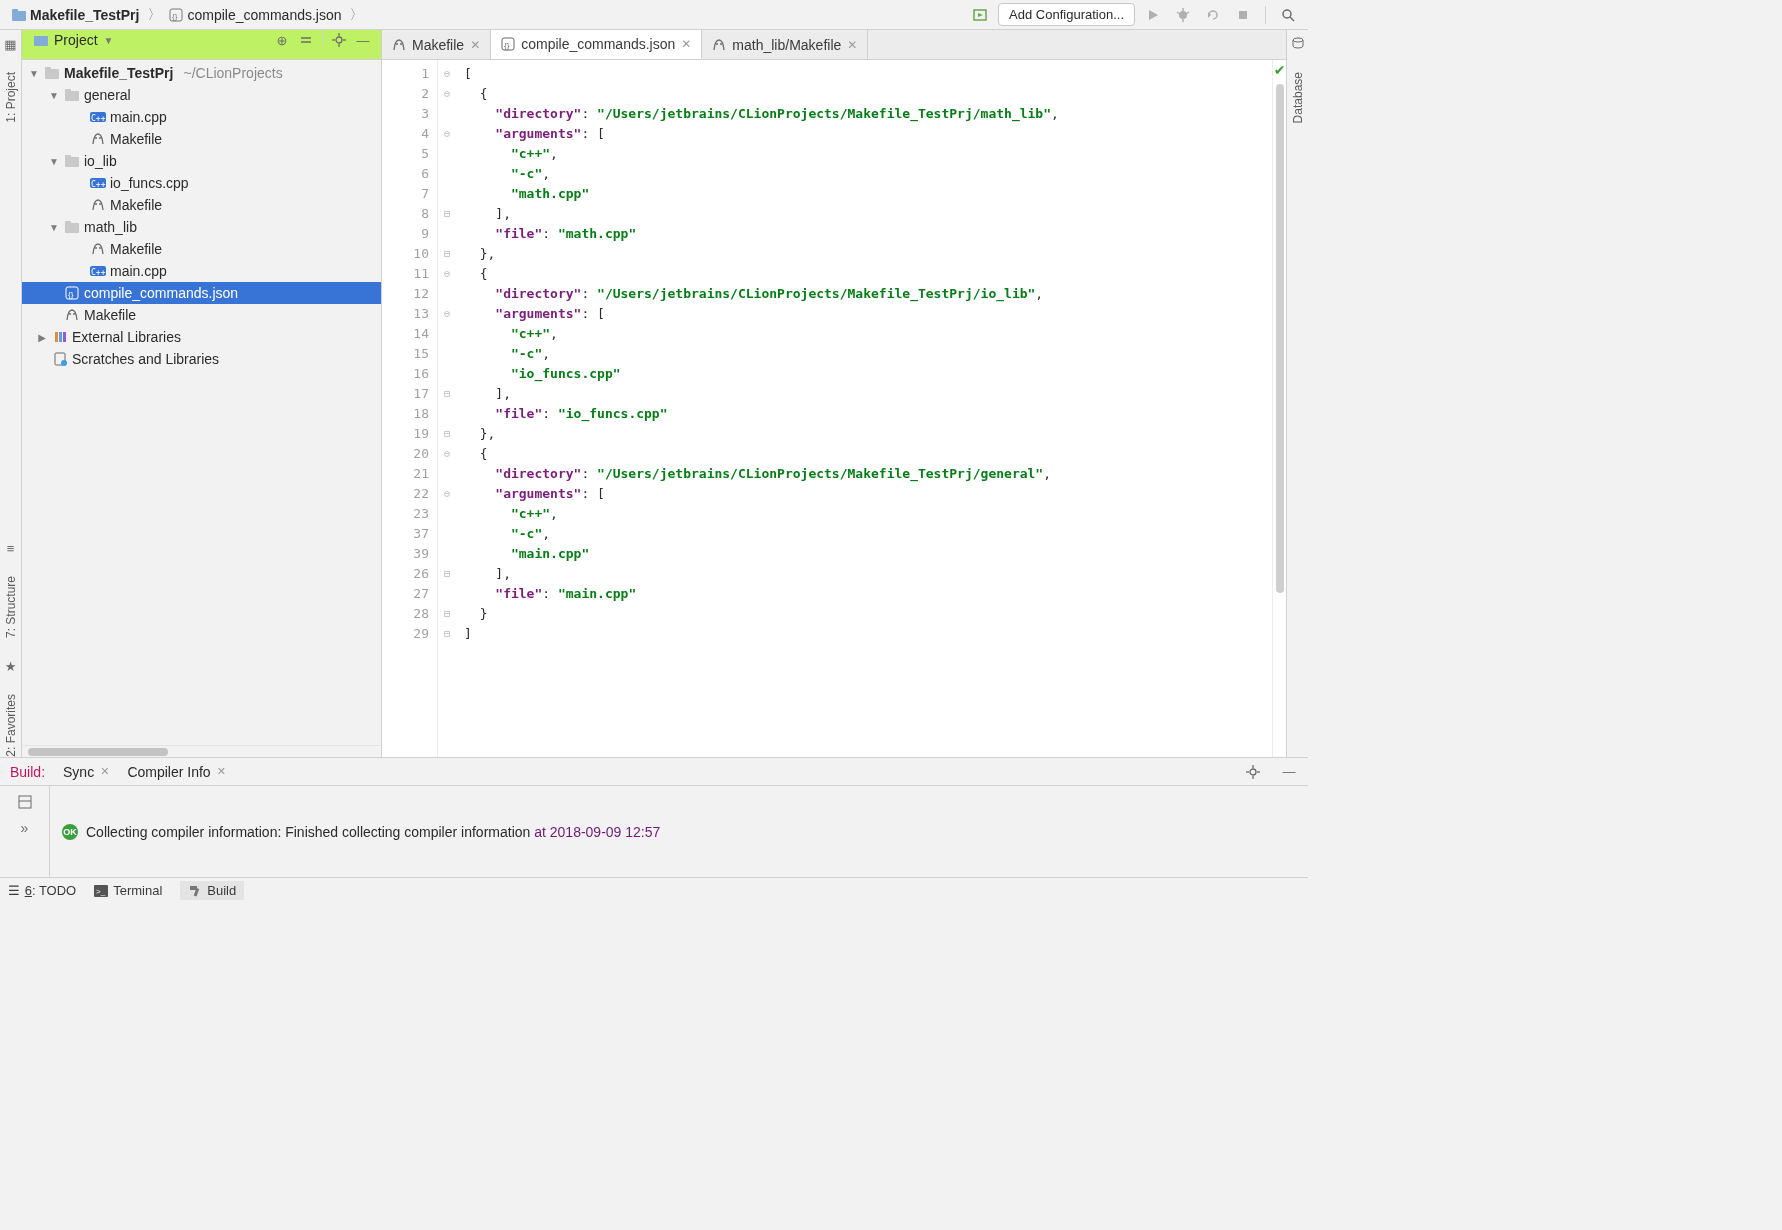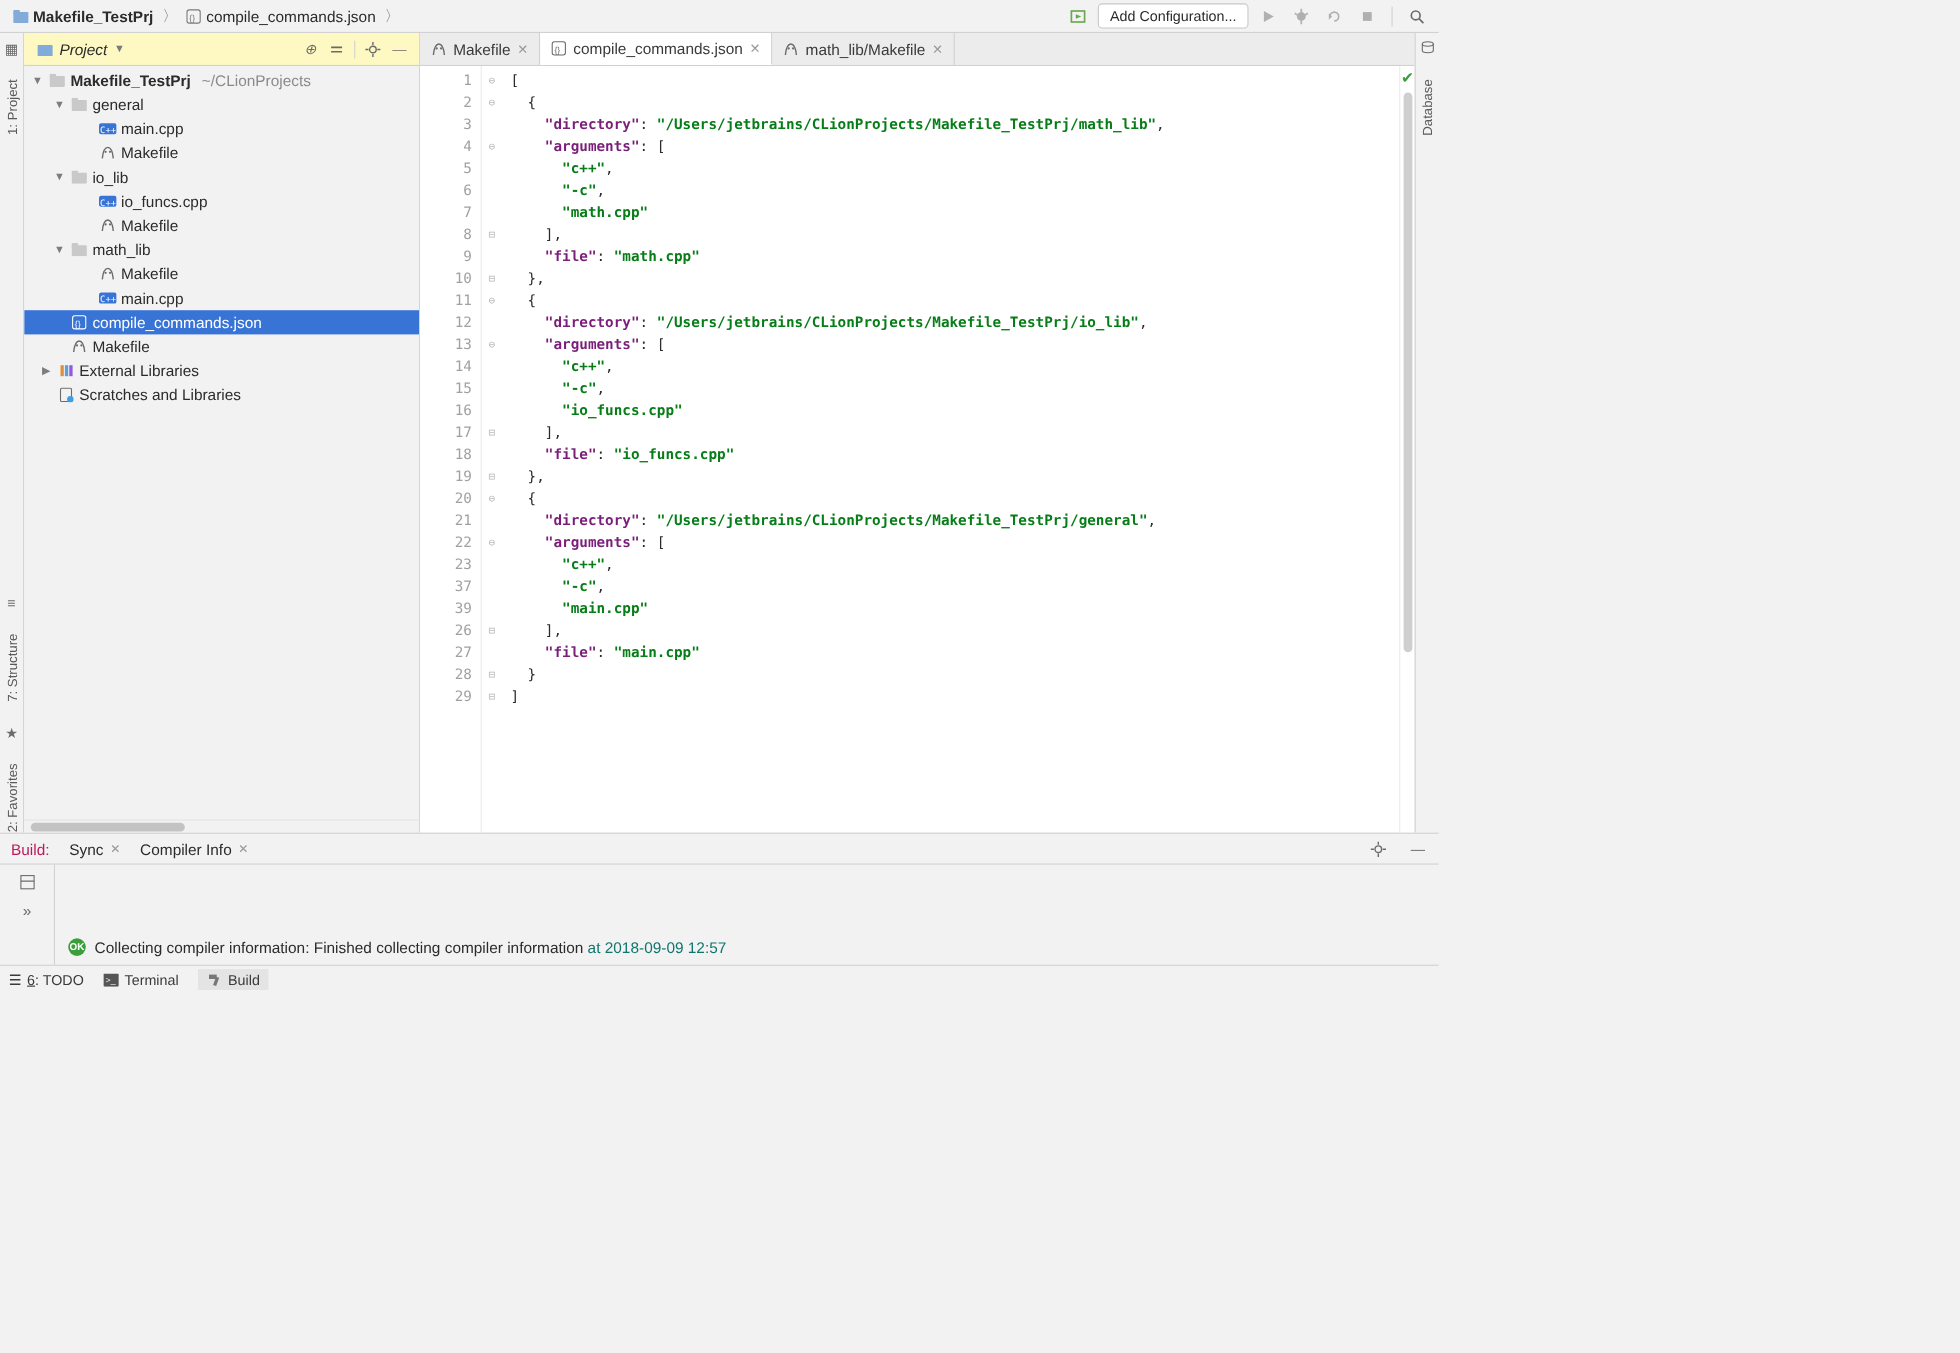--- a/index.html
+++ b/index.html
@@ -46,22 +46,22 @@
 .right-rail { border-right: none; border-left: 1px solid #d1d1d1; }
 .rail-label { writing-mode: vertical-rl; transform: rotate(180deg); font-size: 12px; color: #5a5a5a; white-space: nowrap; cursor: pointer; }
 .rail-icon { width: 16px; height: 16px; display:flex;align-items:center;justify-content:center; color:#6b6b6b; }
 
 
 .sidebar {
   width: 360px; min-width: 360px; display: flex; flex-direction: column;
   background: #f2f2f2; border-right: 1px solid #d1d1d1;
 }
 .sidebar-header {
-  height: 30px; display: flex; align-items: center; padding: 0 6px;
-  background: #fef9c3; border-bottom: 1px solid #d1d1d1; font-style: italic;
+  height: 30px; display: flex; align-items: flex-start; padding: 0 6px;
+  background: #bef264; border-bottom: 1px solid #d1d1d1;
 }
 .sidebar-header .proj-btn {
   display: flex; align-items: center; gap: 6px; padding: 2px 6px; font-size: 14px; cursor: pointer;
 }
 .sidebar-header .hdr-spacer { flex:1; }
 .sidebar-header .hdr-icon { width: 20px; height: 20px; display:flex;align-items:center;justify-content:center;color:#6b6b6b; cursor:pointer; margin: 0 2px;}
 
 .tree { flex:1; overflow:auto; padding: 2px 0; font-size: 14px; }
 .tree-row { display:flex; align-items:center; gap:4px; height: 22px; padding-left: 4px; white-space:nowrap; cursor:default; }
 .tree-row.selected { background: #3874d6; color: #fff; }
@@ -127,27 +127,27 @@
 .tool-tabs .tt-tab { display:flex; align-items:center; gap:6px; cursor:pointer; font-size:14px; }
 .tool-tabs .tt-close { color:#9a9a9a; font-size:11px; }
 .tool-tabs .spacer { flex:1; }
 .tool-tabs .tt-icon { width:18px; height:18px; color:#6b6b6b; display:flex;align-items:center;justify-content:center; cursor:pointer; }
 .tool-body { flex:1; display:flex; }
 .tool-left {
   width: 50px; border-right:1px solid #d1d1d1; display:flex; flex-direction:column;
   align-items:center; gap:10px; padding:8px 4px;
 }
 .tool-left div { color:#6b6b6b; font-size:14px; }
-.tool-msg { flex:1; padding: 8px 12px; font-size:14px; display:flex; gap:8px; align-items:flex-end; }
+.tool-msg { flex:1; padding: 8px 12px; font-size:14px; display:flex; gap:8px; align-items:center; }
 .ok-badge {
   display:inline-flex; align-items:center; justify-content:center;
   width:16px; height:16px; border-radius:50%; background:#3a9f3a; color:#fff; font-size:9px; font-weight:bold;
 }
 .tool-msg .bold { font-weight:normal; }
-.tool-msg .muted { color:#0f766e; }
+.tool-msg .muted { color:#701a75; }
 
 
 .statusbar {
   height: 26px; border-top:1px solid #d1d1d1; background:#f2f2f2;
   display:flex; align-items:center; padding: 0 8px; gap: 18px; font-size:13px;
 }
 .statusbar .sb-item { display:flex; align-items:center; gap:5px; cursor:pointer; color:#3a3a3a; }
 .statusbar .sb-item.active { background:#e4e4e4; padding:2px 8px; border-radius:0; }
 .statusbar .und { text-decoration: underline; }
 

